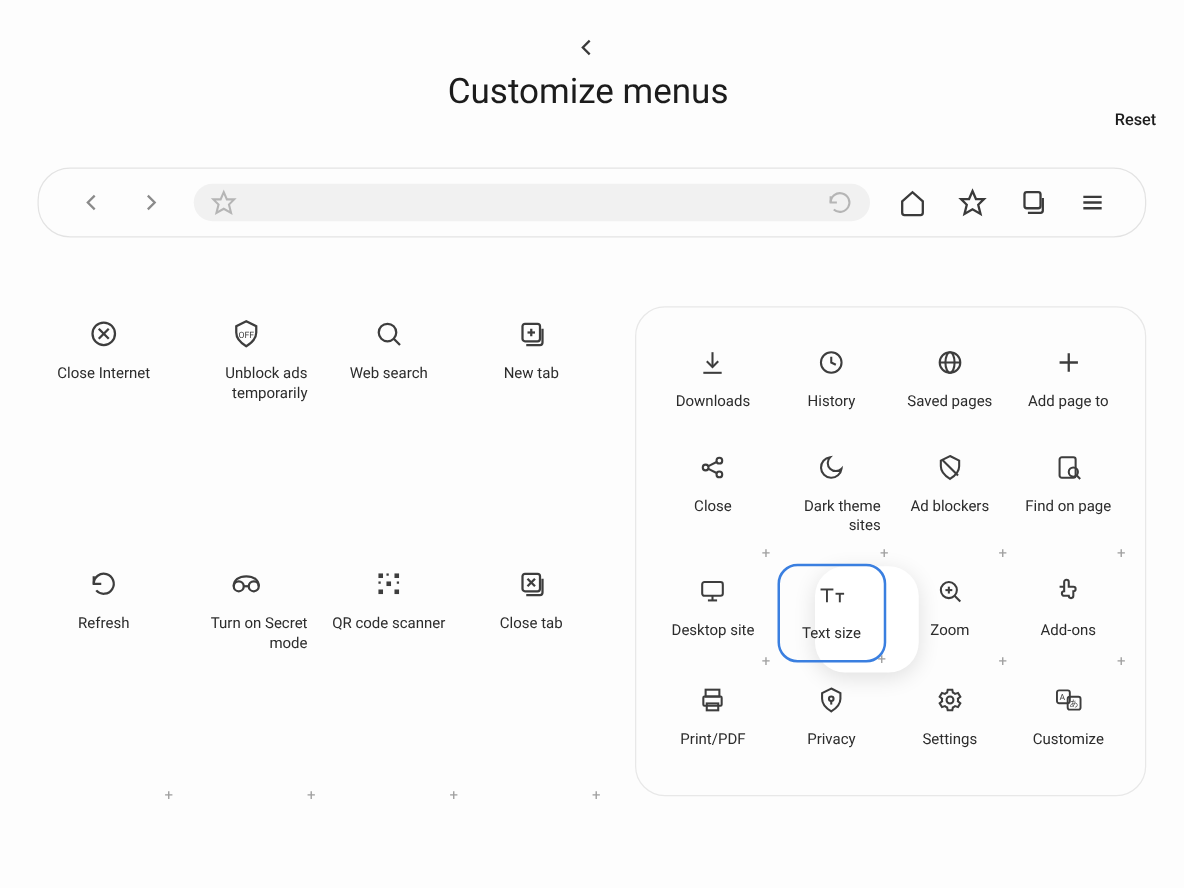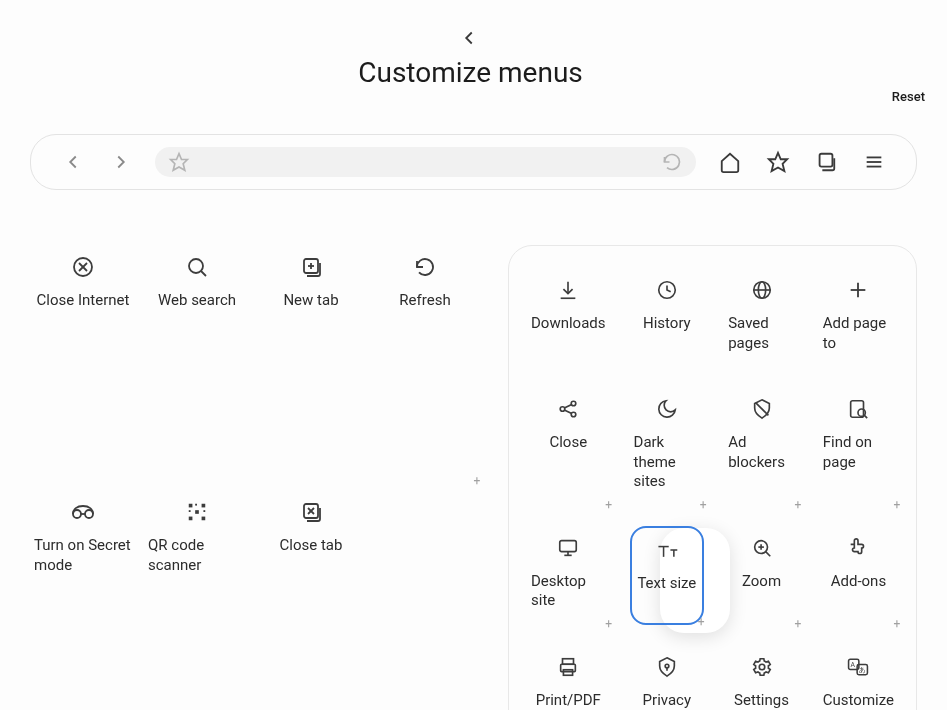--- a/index.html
+++ b/index.html
@@ -81,21 +81,21 @@
     }
     .right-panel {
       flex: 1;
       border: 1px solid #e8e8e8;
       border-radius: 24px;
       padding: 22px 18px;
     }
     .right-grid {
       display: grid;
       grid-template-columns: repeat(4, 1fr);
-      gap: 20px;
+      gap: 8px;
     }
     .menu-item {
       position: relative;
       display: flex;
       flex-direction: column;
       align-items: center;
       padding: 8px 4px 14px;
       cursor: pointer;
       border-radius: 16px;
     }
@@ -114,22 +114,22 @@
     .menu-icon {
       width: 28px;
       height: 28px;
       margin-bottom: 10px;
       display: flex;
       align-items: center;
       justify-content: center;
       color: #3d3d3d;
     }
     .menu-label {
-      font-size: 15px;
-      text-align: left;
+      font-size: 12px;
+      text-align: right;
       color: #2c2c2c;
       line-height: 1.3;
       max-width: 100px;
     }
     .plus-add {
       position: absolute;
       bottom: -6px;
       right: -6px;
       width: 14px;
       height: 14px;
@@ -204,20 +204,29 @@
 
     <div class="menu-item">
       <div class="menu-icon">
           <svg width="24" height="24" viewBox="0 0 24 24" fill="none" stroke="currentColor" stroke-width="1.8">
             <circle cx="12" cy="12" r="9"></circle>
             <line x1="8" y1="8" x2="16" y2="16"></line>
             <line x1="16" y1="8" x2="8" y2="16"></line>
           </svg>
         </div>
       <div class="menu-label">Close Internet</div>
+    </div>
+    <div class="menu-item">
+      <div class="menu-icon">
+          <svg width="24" height="24" viewBox="0 0 24 24" fill="none" stroke="currentColor" stroke-width="1.8">
+            <path d="M12 2l8 4v5c0 5-3 8-8 11-5-3-8-6-8-11V6l8-4z"></path>
+            <text x="12" y="15" font-size="7" text-anchor="middle" fill="currentColor" stroke="none">OFF</text>
+          </svg>
+        </div>
+      <div class="menu-label">Unblock ads temporarily</div>
     </div>
     <div class="menu-item">
       <div class="menu-icon">
           <svg width="24" height="24" viewBox="0 0 24 24" fill="none" stroke="currentColor" stroke-width="1.8">
             <circle cx="11" cy="11" r="7"></circle>
             <line x1="21" y1="21" x2="16" y2="16"></line>
           </svg>
         </div>
       <div class="menu-label">Web search</div>
     </div>

